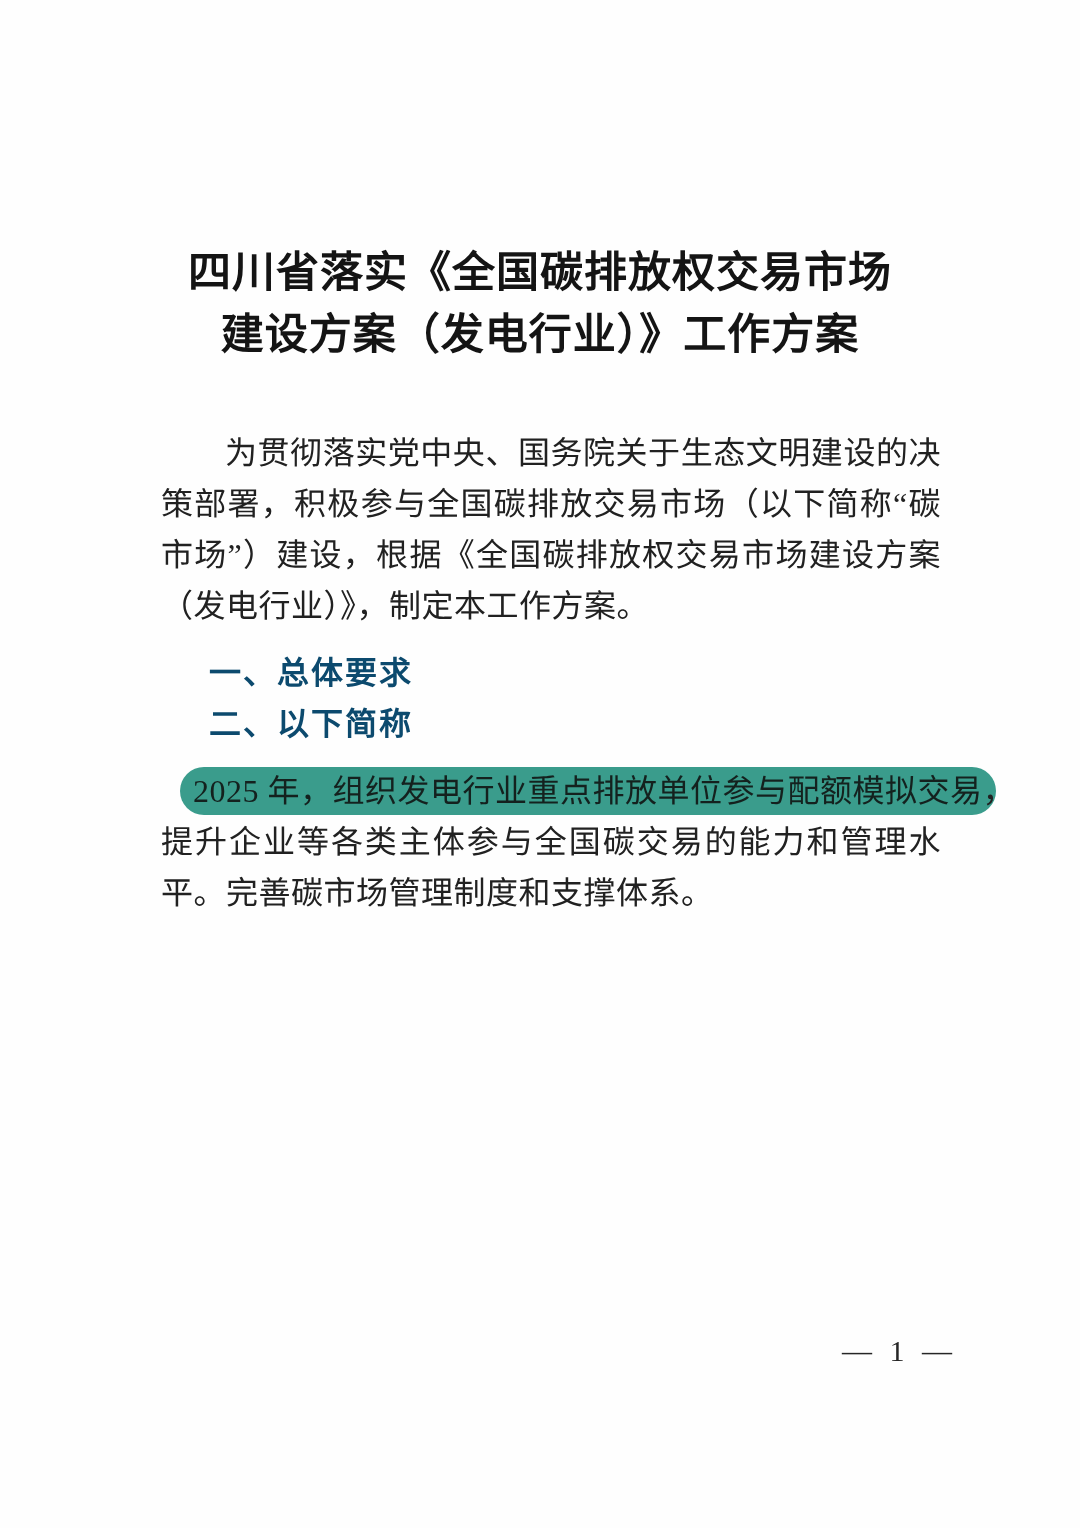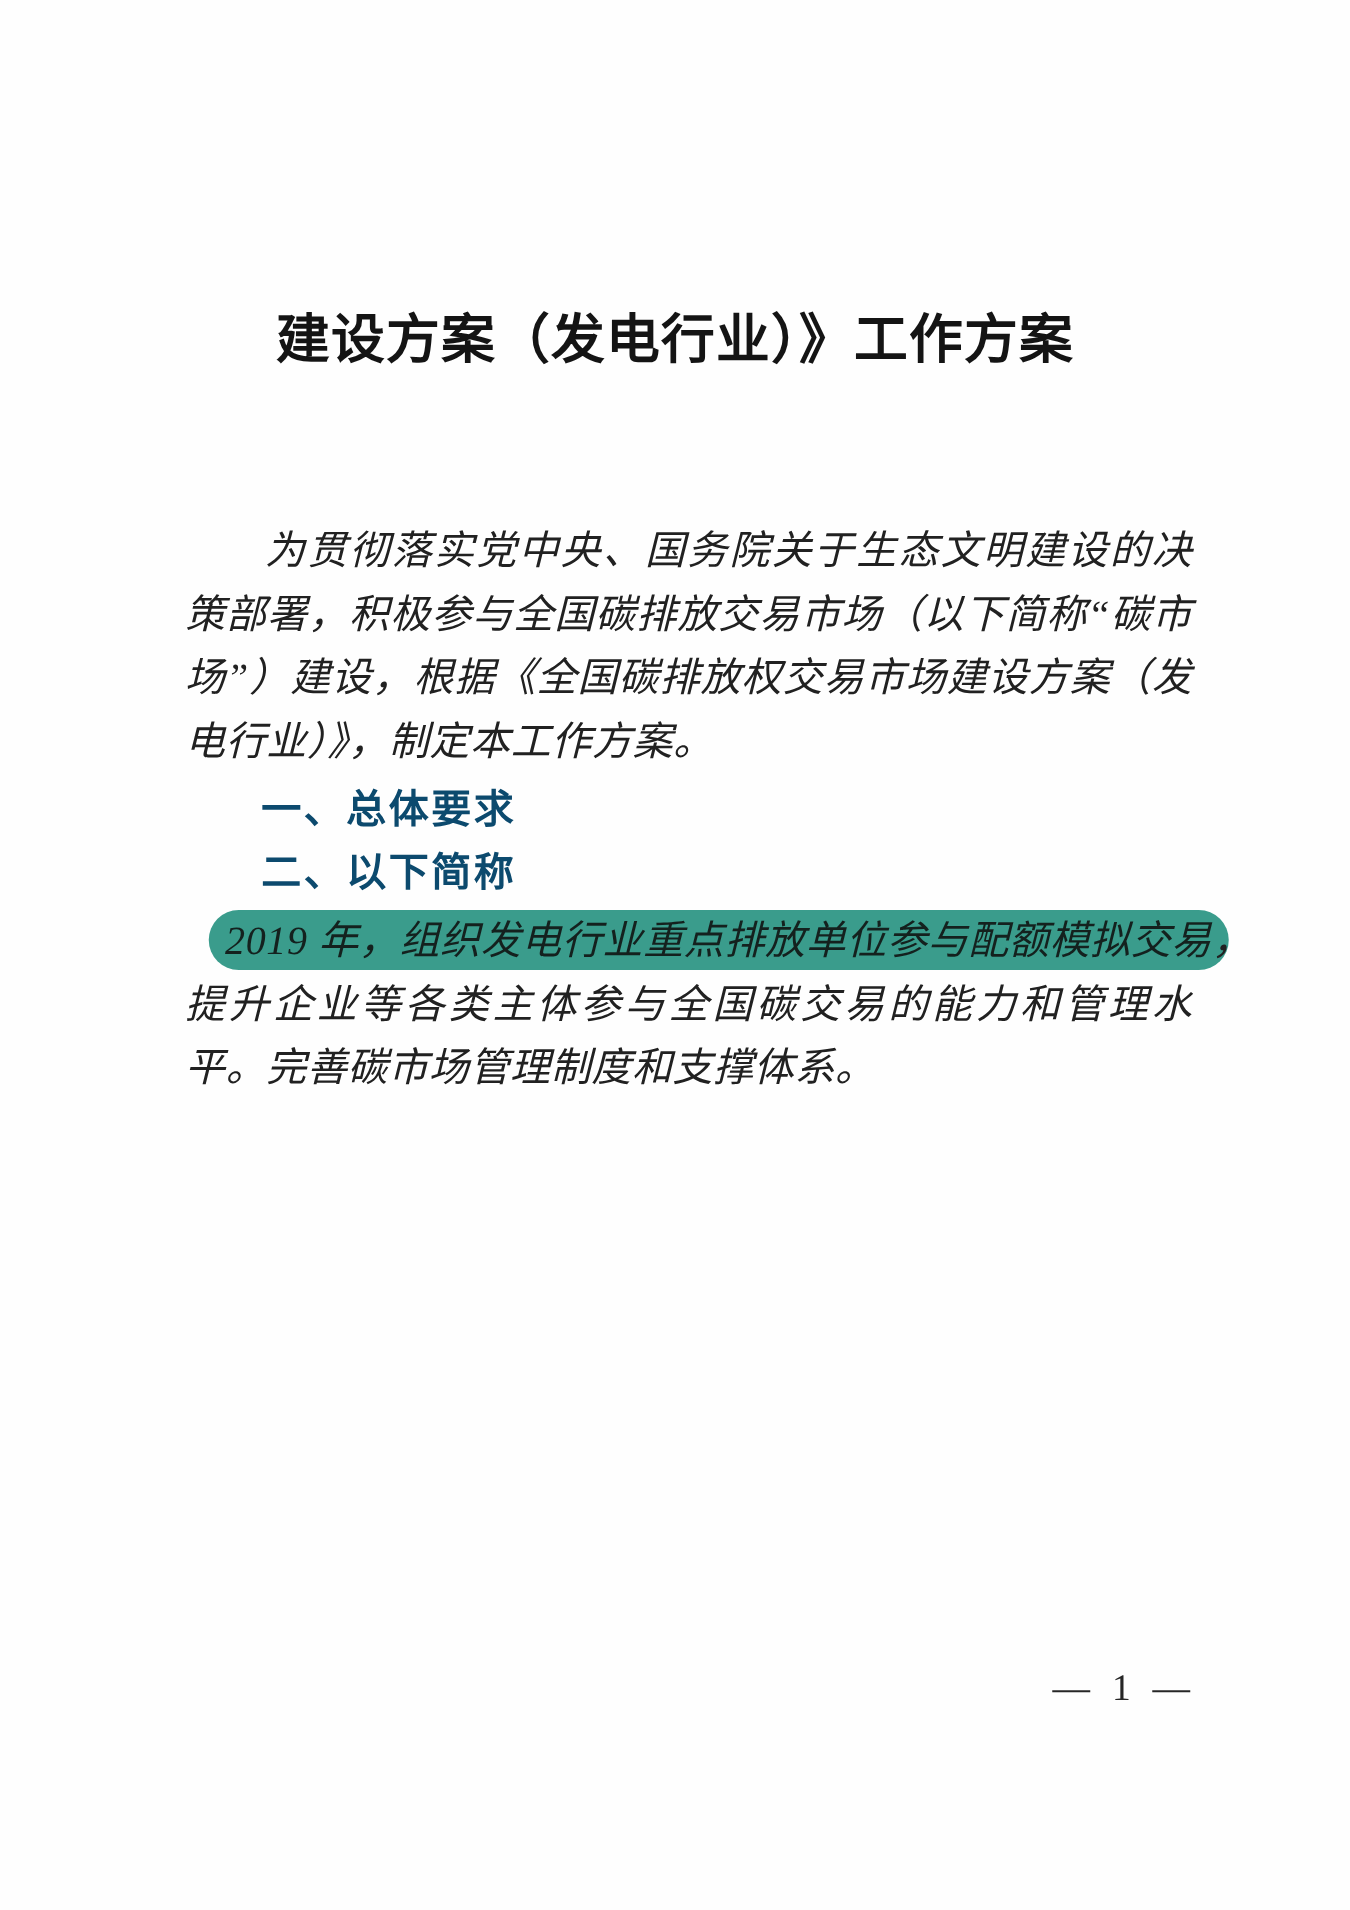--- a/index.html
+++ b/index.html
@@ -44,23 +44,22 @@
     left: 145px;
     width: 812px;
     font-size: 32px;
     line-height: 51px;
     letter-spacing: 0.5px;
     text-align: justify;
     color: var(--ink);
   }
 
   .para {
-    margin: 3px;
+    margin: 16px;
     text-indent: 2em;
-    font-style: italic;
   }
 
   .para.year-para { text-indent: 1em; }
 
   .section-heading {
     margin: 0;
     text-indent: 2em;
     font-family: "Liberation Sans", sans-serif;
     font-weight: 700;
     font-size: 32px;
@@ -87,33 +86,34 @@
     word-spacing: 10px;
     color: #262626;
   }
 </style>
 </head>
 <body>
 
 <div class="page">
 
   <h1 class="doc-title">
+      <span class="title-line">四川省落实《全国碳排放权交易市场</span>
       <span class="title-line">建设方案（发电行业）》工作方案</span>
     </h1>
 
   <div class="doc-body">
 
     <p class="para">为贯彻落实党中央、国务院关于生态文明建设的决策部署，积极参与全国碳排放交易市场（以下简称“碳市场”）建设，根据《全国碳排放权交易市场建设方案（发电行业）》，制定本工作方案。</p>
 
     <p class="section-heading">一、总体要求</p>
 
 
     <p class="section-heading">二、以下简称</p>
 
 
-    <p class="para year-para"><span class="hl">2019 年，组织发电行业重点排放单位参与配额模拟交易</span><span>，提升企业等各类主体参与全国碳交易的能力和管理水平。完善碳市场管理制度和支撑体系。</span></p>
+    <p class="para year-para"><span class="hl">2025 年，组织发电行业重点排放单位参与配额模拟交易</span><span>，提升企业等各类主体参与全国碳交易的能力和管理水平。完善碳市场管理制度和支撑体系。</span></p>
 
 
   </div>
 
   <div class="page-footer">— 1 —</div>
 
 </div>
 
 </body></html>

